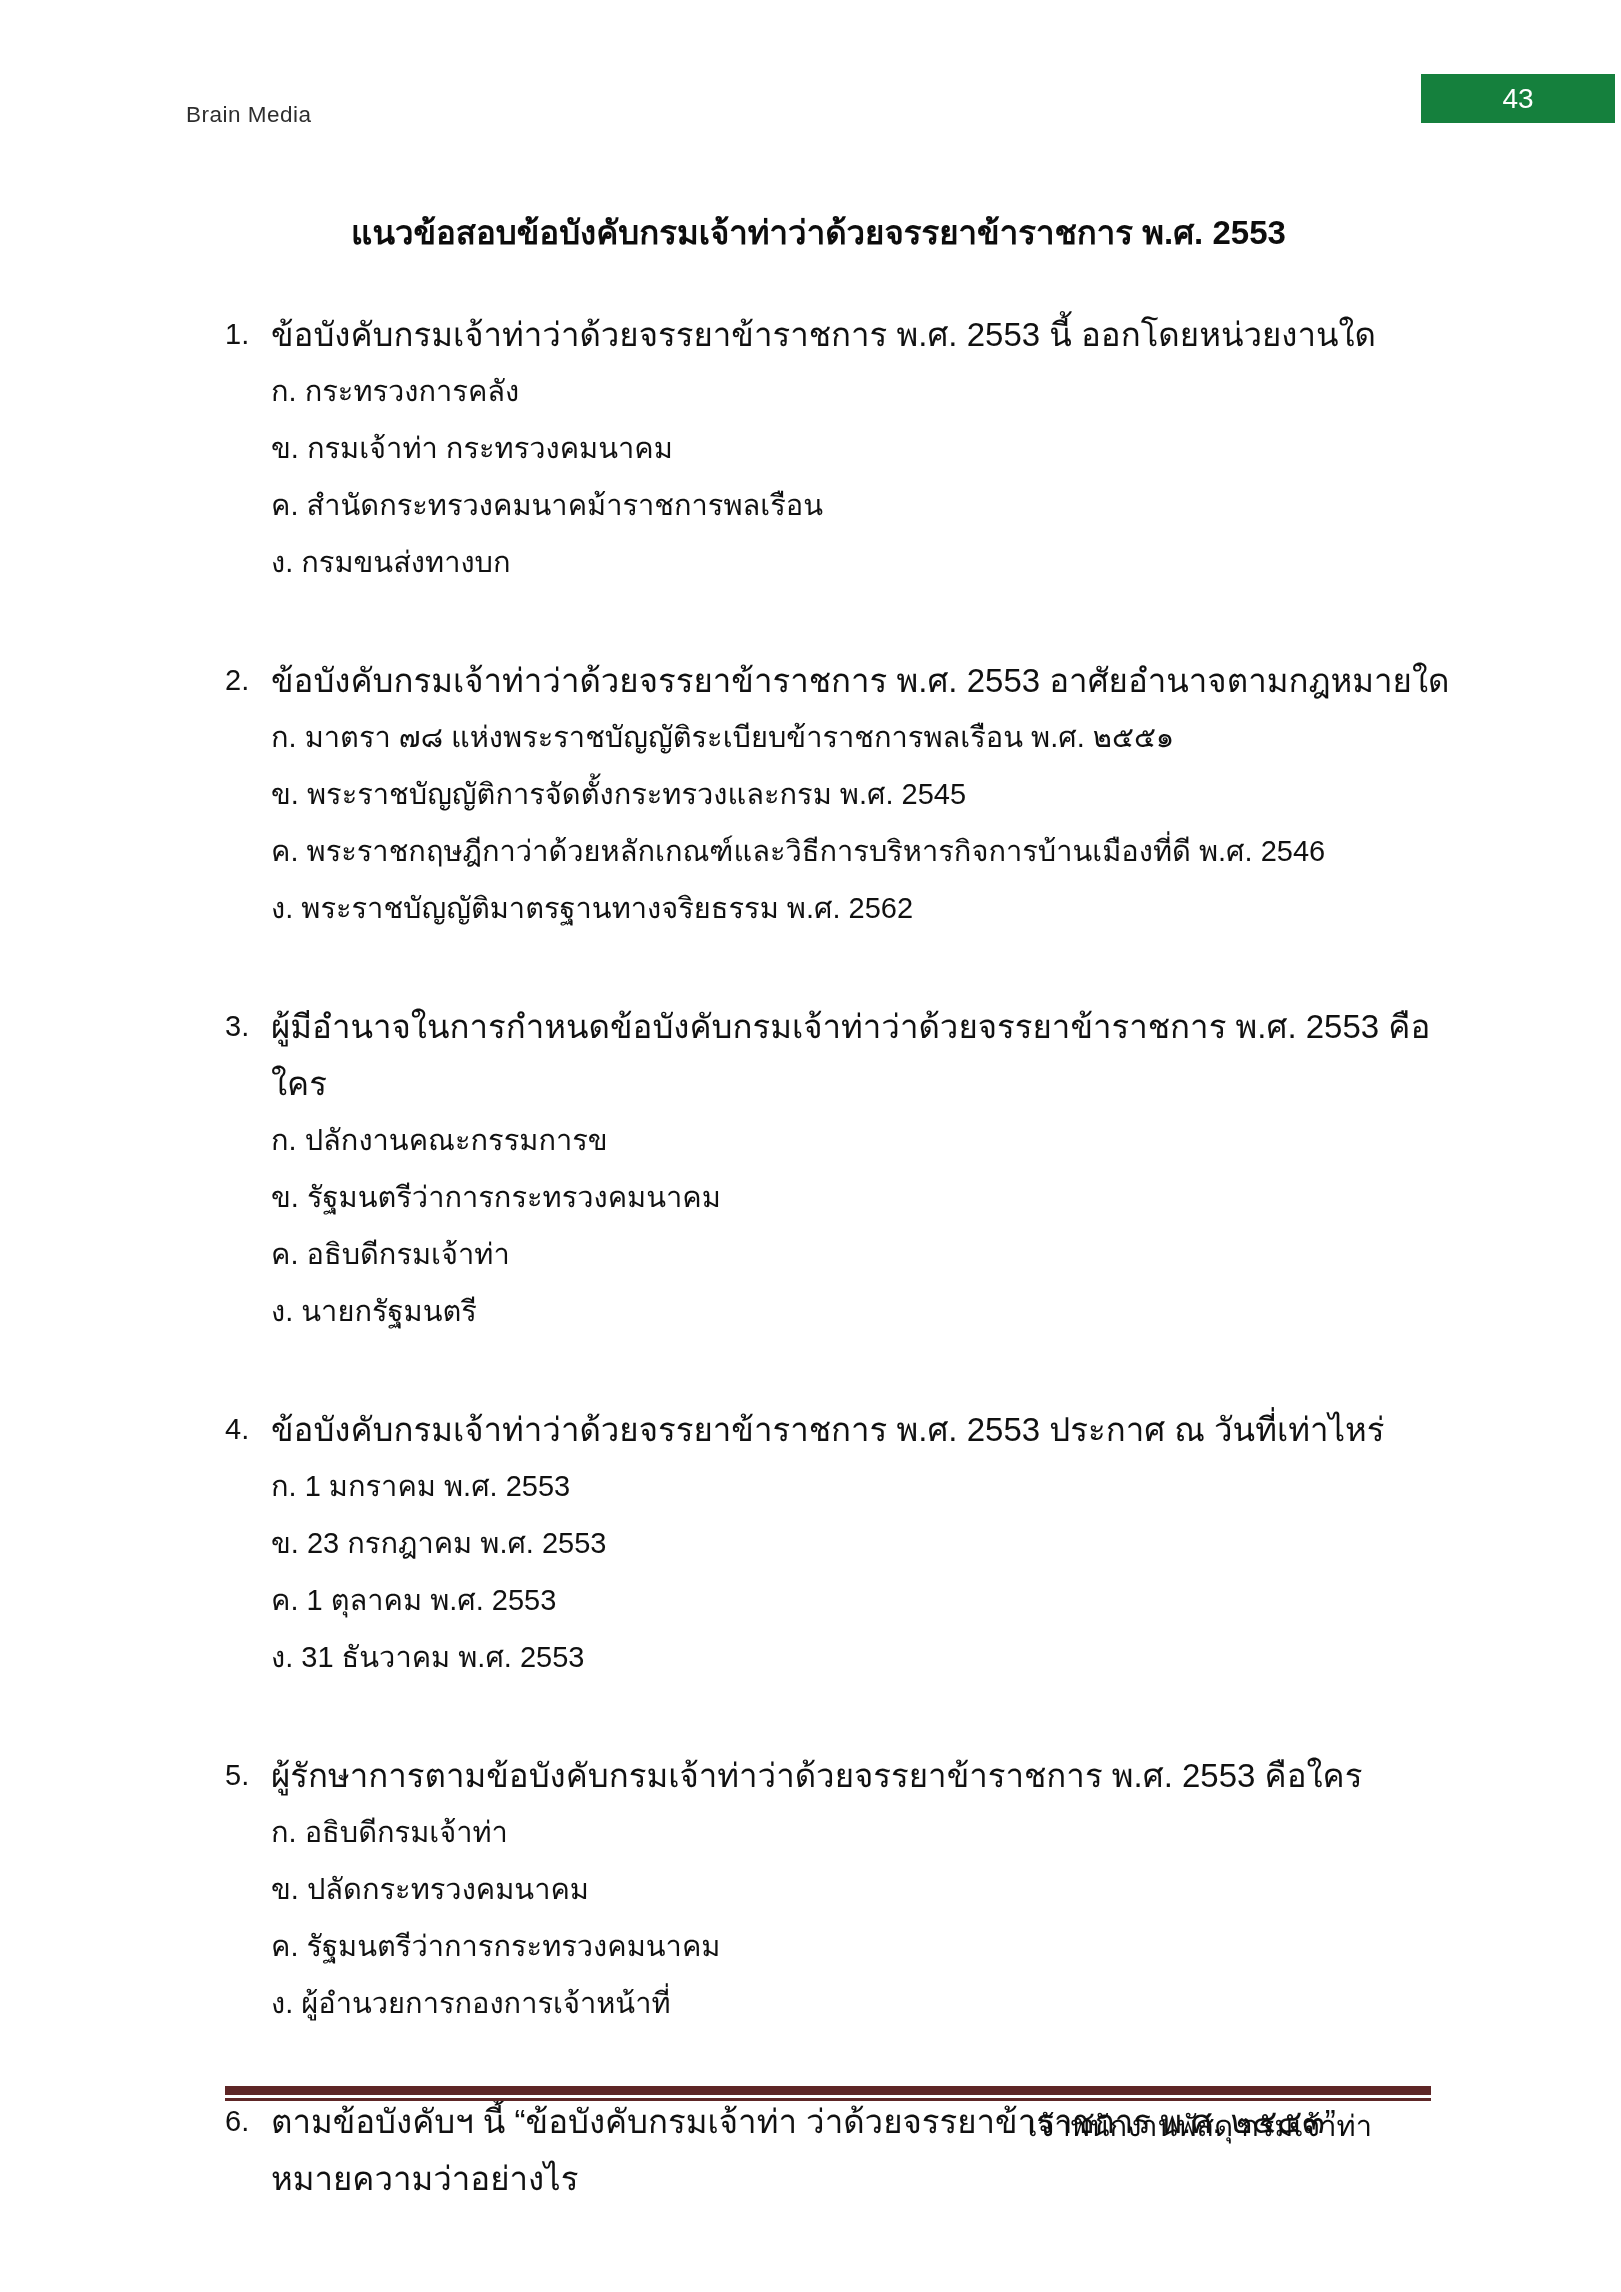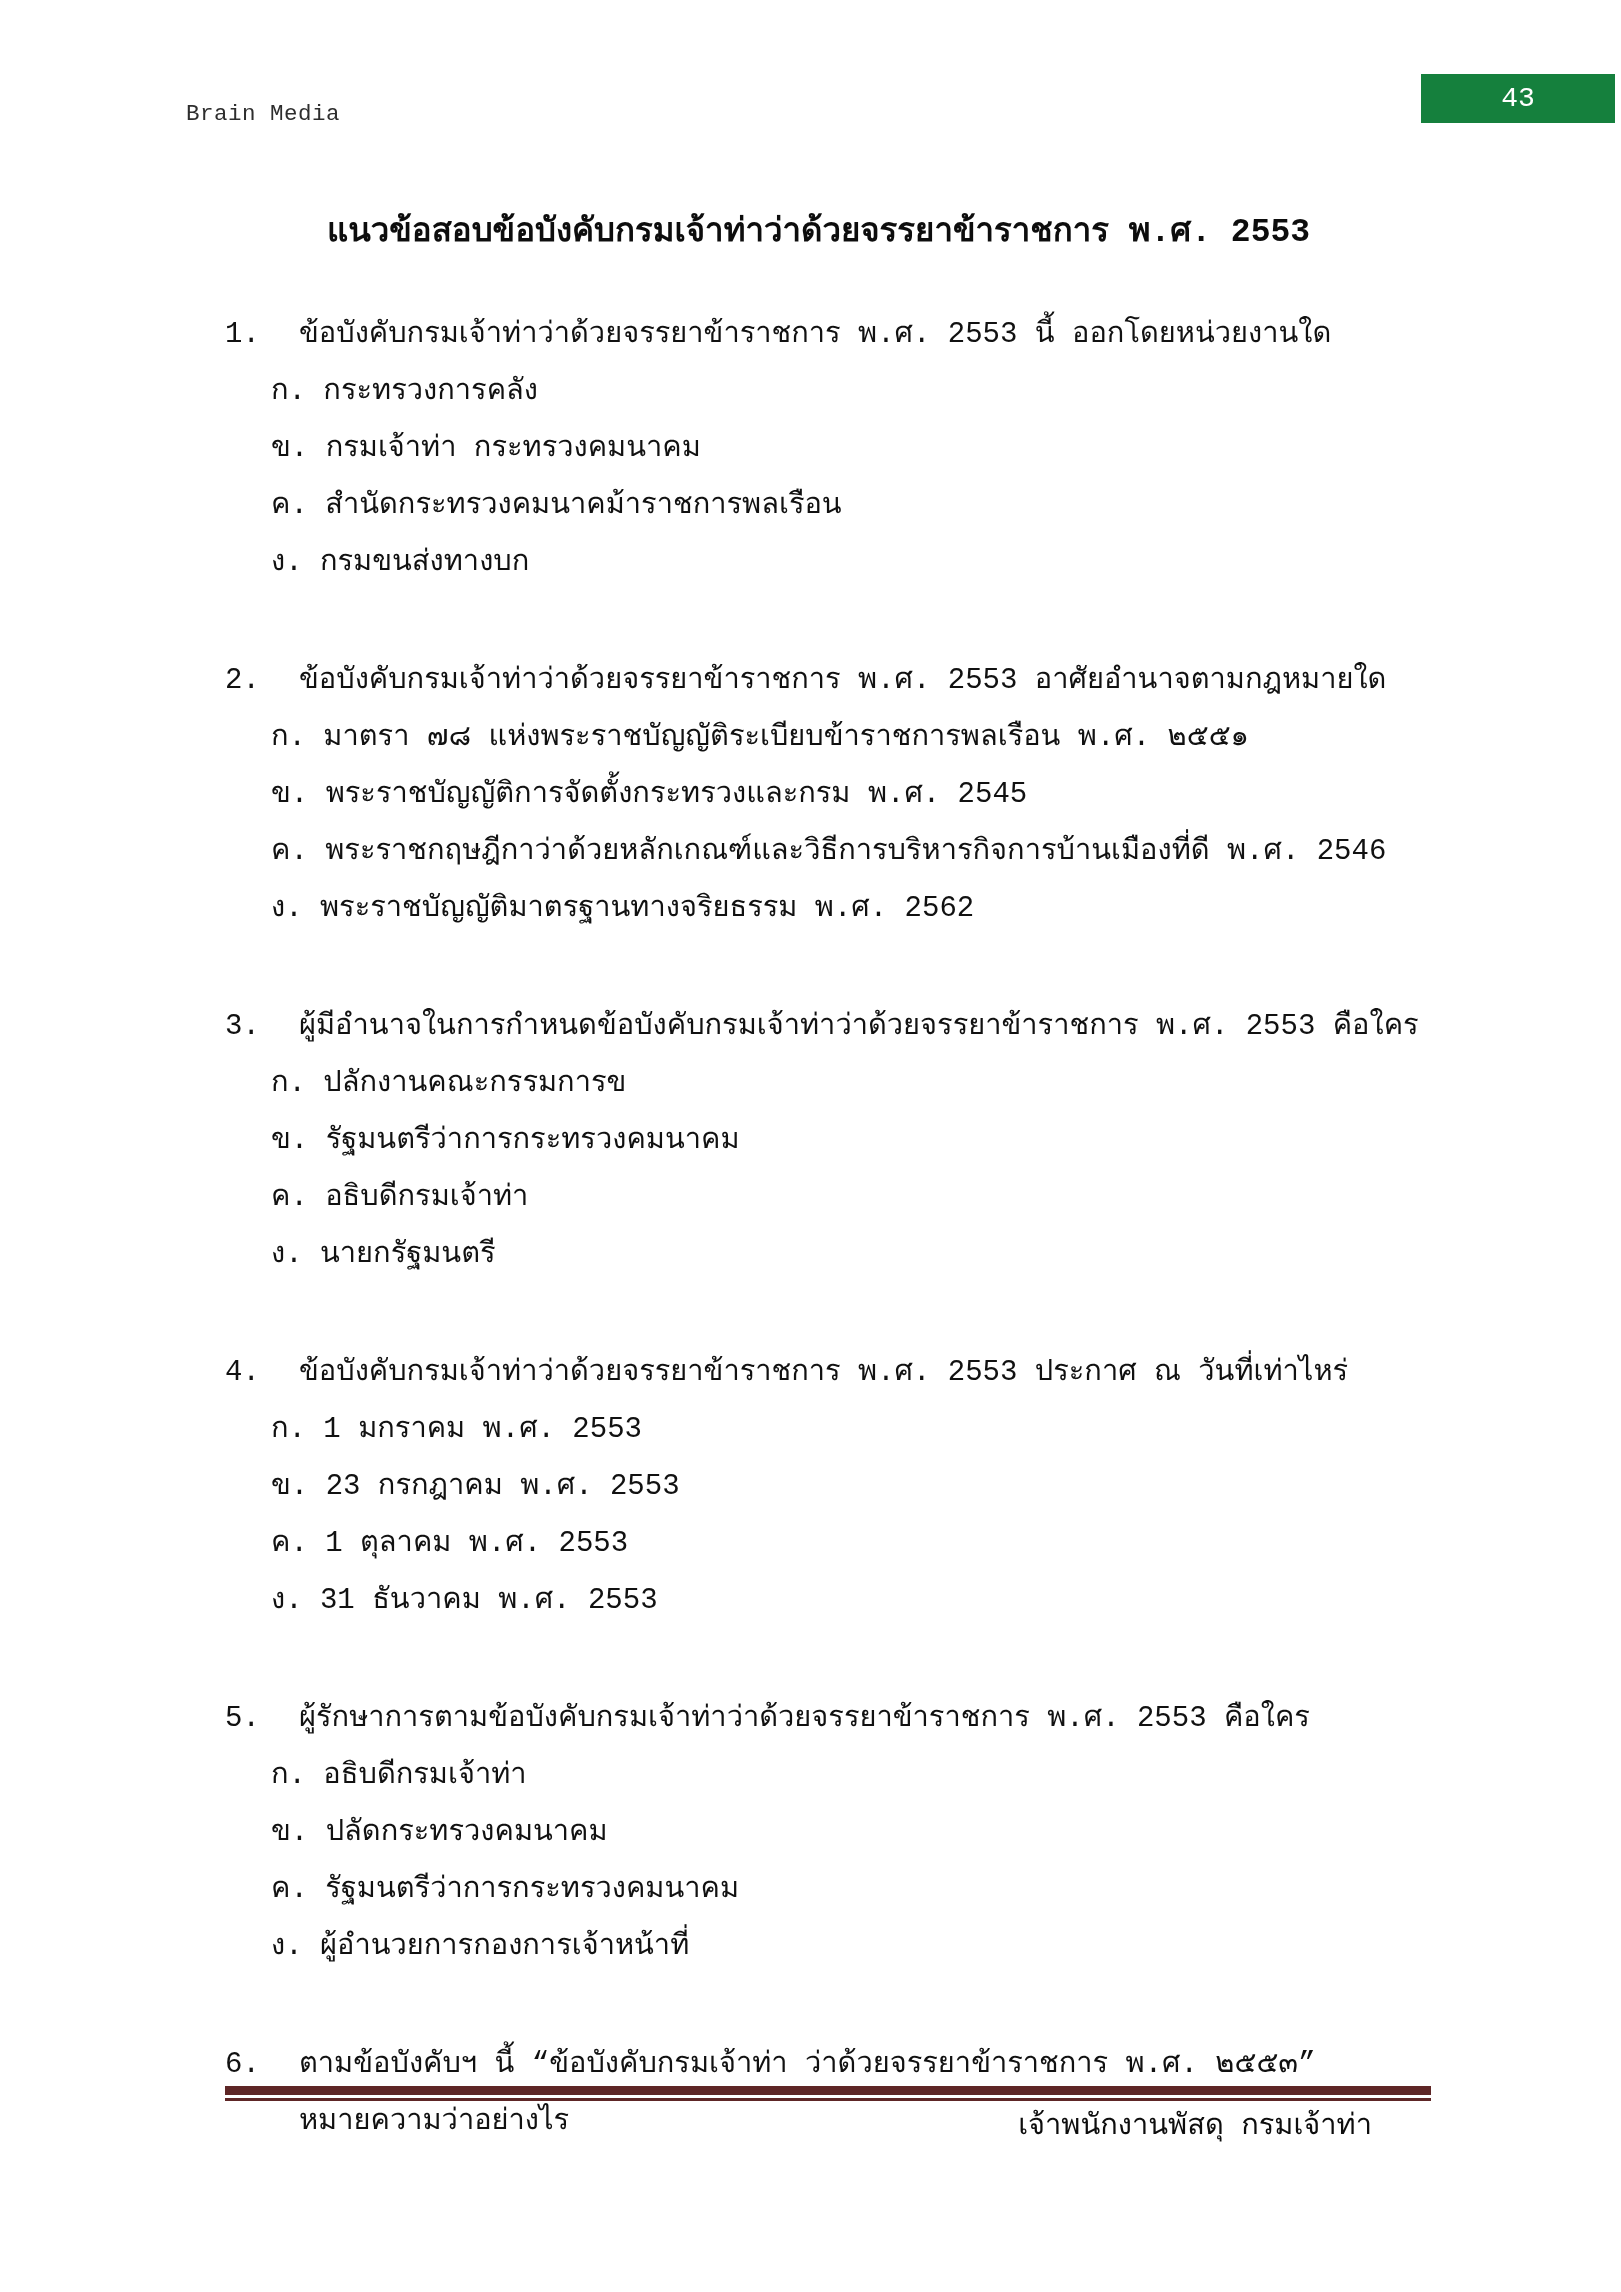--- a/index.html
+++ b/index.html
@@ -5,21 +5,21 @@
   html, body {
     margin: 0;
     padding: 0;
     background: #ffffff;
   }
   .page {
     position: relative;
     width: 1621px;
     height: 2293px;
     background: #ffffff;
-    font-family: Liberation Mono, monospace;
+    font-family: Liberation Sans, sans-serif;
     color: #111111;
     overflow: hidden;
   }
   .brand {
     position: absolute;
     left: 186px;
     top: 101px;
     font-size: 22.5px;
     line-height: 27.4px;
     color: #2e2e2e;
@@ -62,23 +62,22 @@
   .q-row {
     display: flex;
     align-items: flex-start;
   }
   .q-num {
     flex: 0 0 46px;
     font-size: 29px;
     line-height: 57px;
   }
   .q-text {
-    font-size: 29px;
+    font-size: 33px;
     line-height: 57px;
-    margin-left: 28px;
   }
   .choice {
     margin-left: 46px;
     font-size: 29px;
     line-height: 57px;
   }
   .footer-rule {
     position: absolute;
     left: 225px;
     top: 2086px;

